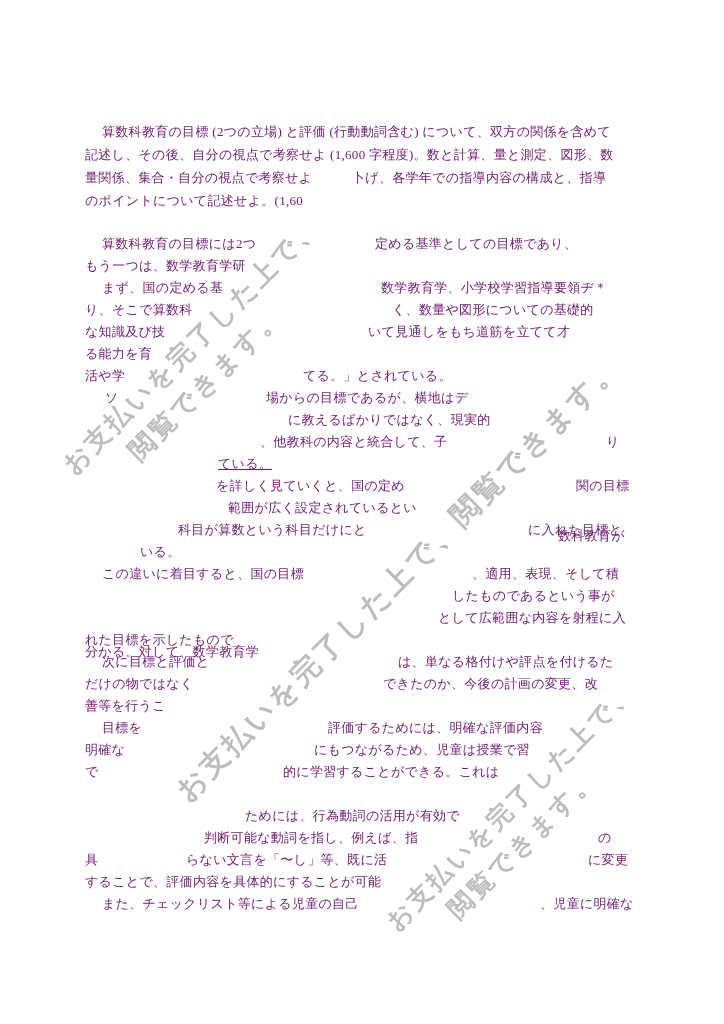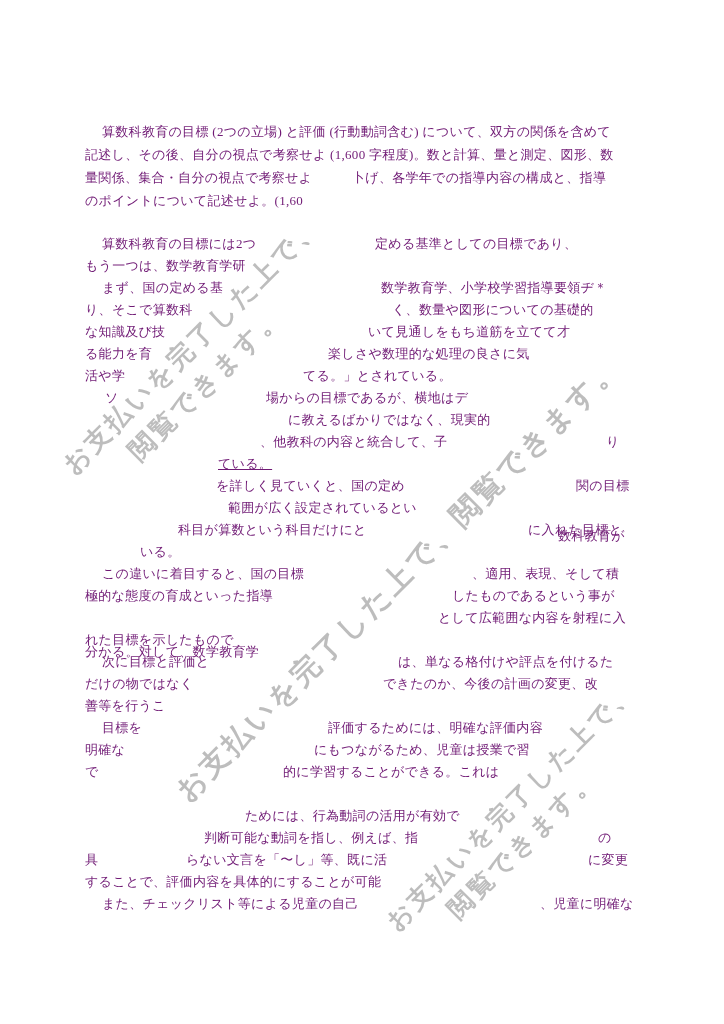--- a/index.html
+++ b/index.html
@@ -56,39 +56,37 @@
       <span class="text-seg" style="left: 102px; top: 237px;">算数科教育の目標には2つ</span>
       <span class="text-seg" style="left: 375px; top: 237px;">定める基準としての目標であり、</span>
       <span class="text-seg" style="left: 85px; top: 259px;">もう一つは、数学教育学研</span>
       <span class="text-seg" style="left: 102px; top: 281px;">まず、国の定める基</span>
       <span class="text-seg" style="left: 381px; top: 281px;">数学教育学、小学校学習指導要領ヂ＊</span>
       <span class="text-seg" style="left: 85px; top: 303px;">り、そこで算数科</span>
       <span class="text-seg" style="left: 392px; top: 303px;">く、数量や図形についての基礎的</span>
       <span class="text-seg" style="left: 85px; top: 325px;">な知識及び技</span>
       <span class="text-seg" style="left: 368px; top: 325px;">いて見通しをもち道筋を立てて才</span>
       <span class="text-seg" style="left: 85px; top: 347px; text-align: center;">る能力を育</span>
-      <span class="text-seg" style="left: 328px; top: 347px;">楽しさや数理的な処理の良さに気</span>
       <span class="text-seg" style="left: 85px; top: 369px;">活や学</span>
       <span class="text-seg" style="left: 303px; top: 369px;">てる。」とされている。</span>
       <span class="text-seg" style="left: 105px; top: 391px;">ソ</span>
       <span class="text-seg" style="left: 266px; top: 391px;">場からの目標であるが、横地はデ</span>
       <span class="text-seg" style="left: 288px; top: 413px;">に教えるばかりではなく、現実的</span>
       <span class="text-seg" style="left: 260px; top: 435px;">、他教科の内容と統合して、子</span>
       <span class="text-seg" style="left: 606px; top: 435px;">り</span>
       <span class="text-seg" style="left: 218px; top: 457px; text-decoration: underline;">ている。</span>
       <span class="text-seg" style="left: 216px; top: 479px;">を詳しく見ていくと、国の定め</span>
       <span class="text-seg" style="left: 576px; top: 479px;">関の目標</span>
       <span class="text-seg" style="left: 228px; top: 501px;">範囲が広く設定されているとい</span>
       <span class="text-seg" style="left: 558px; top: 529px;">数科教育が</span>
       <span class="text-seg" style="left: 178px; top: 523px;">科目が算数という科目だけにと</span>
       <span class="text-seg" style="left: 528px; top: 523px;">に入れた目標と</span>
       <span class="text-seg" style="left: 140px; top: 545px;">いる。</span>
       <span class="text-seg" style="left: 102px; top: 567px;">この違いに着目すると、国の目標</span>
       <span class="text-seg" style="left: 472px; top: 567px;">、適用、表現、そして積</span>
-      <span class="text-seg" style="left: 85px; top: 589px;">極的な態度の育成といった指導</span>
       <span class="text-seg" style="left: 452px; top: 589px;">したものであるという事が</span>
       <span class="text-seg" style="left: 85px; top: 645px; text-align: center;">分かる。対して、数学教育学</span>
       <span class="text-seg" style="left: 438px; top: 611px;">として広範囲な内容を射程に入</span>
       <span class="text-seg" style="left: 85px; top: 633px;">れた目標を示したもので</span>
       <span class="text-seg" style="left: 102px; top: 655px;">次に目標と評価と</span>
       <span class="text-seg" style="left: 398px; top: 655px;">は、単なる格付けや評点を付けるた</span>
       <span class="text-seg" style="left: 85px; top: 677px;">だけの物ではなく</span>
       <span class="text-seg" style="left: 383px; top: 677px;">できたのか、今後の計画の変更、改</span>
       <span class="text-seg" style="left: 85px; top: 699px;">善等を行うこ</span>
       <span class="text-seg" style="left: 102px; top: 721px;">目標を</span>

